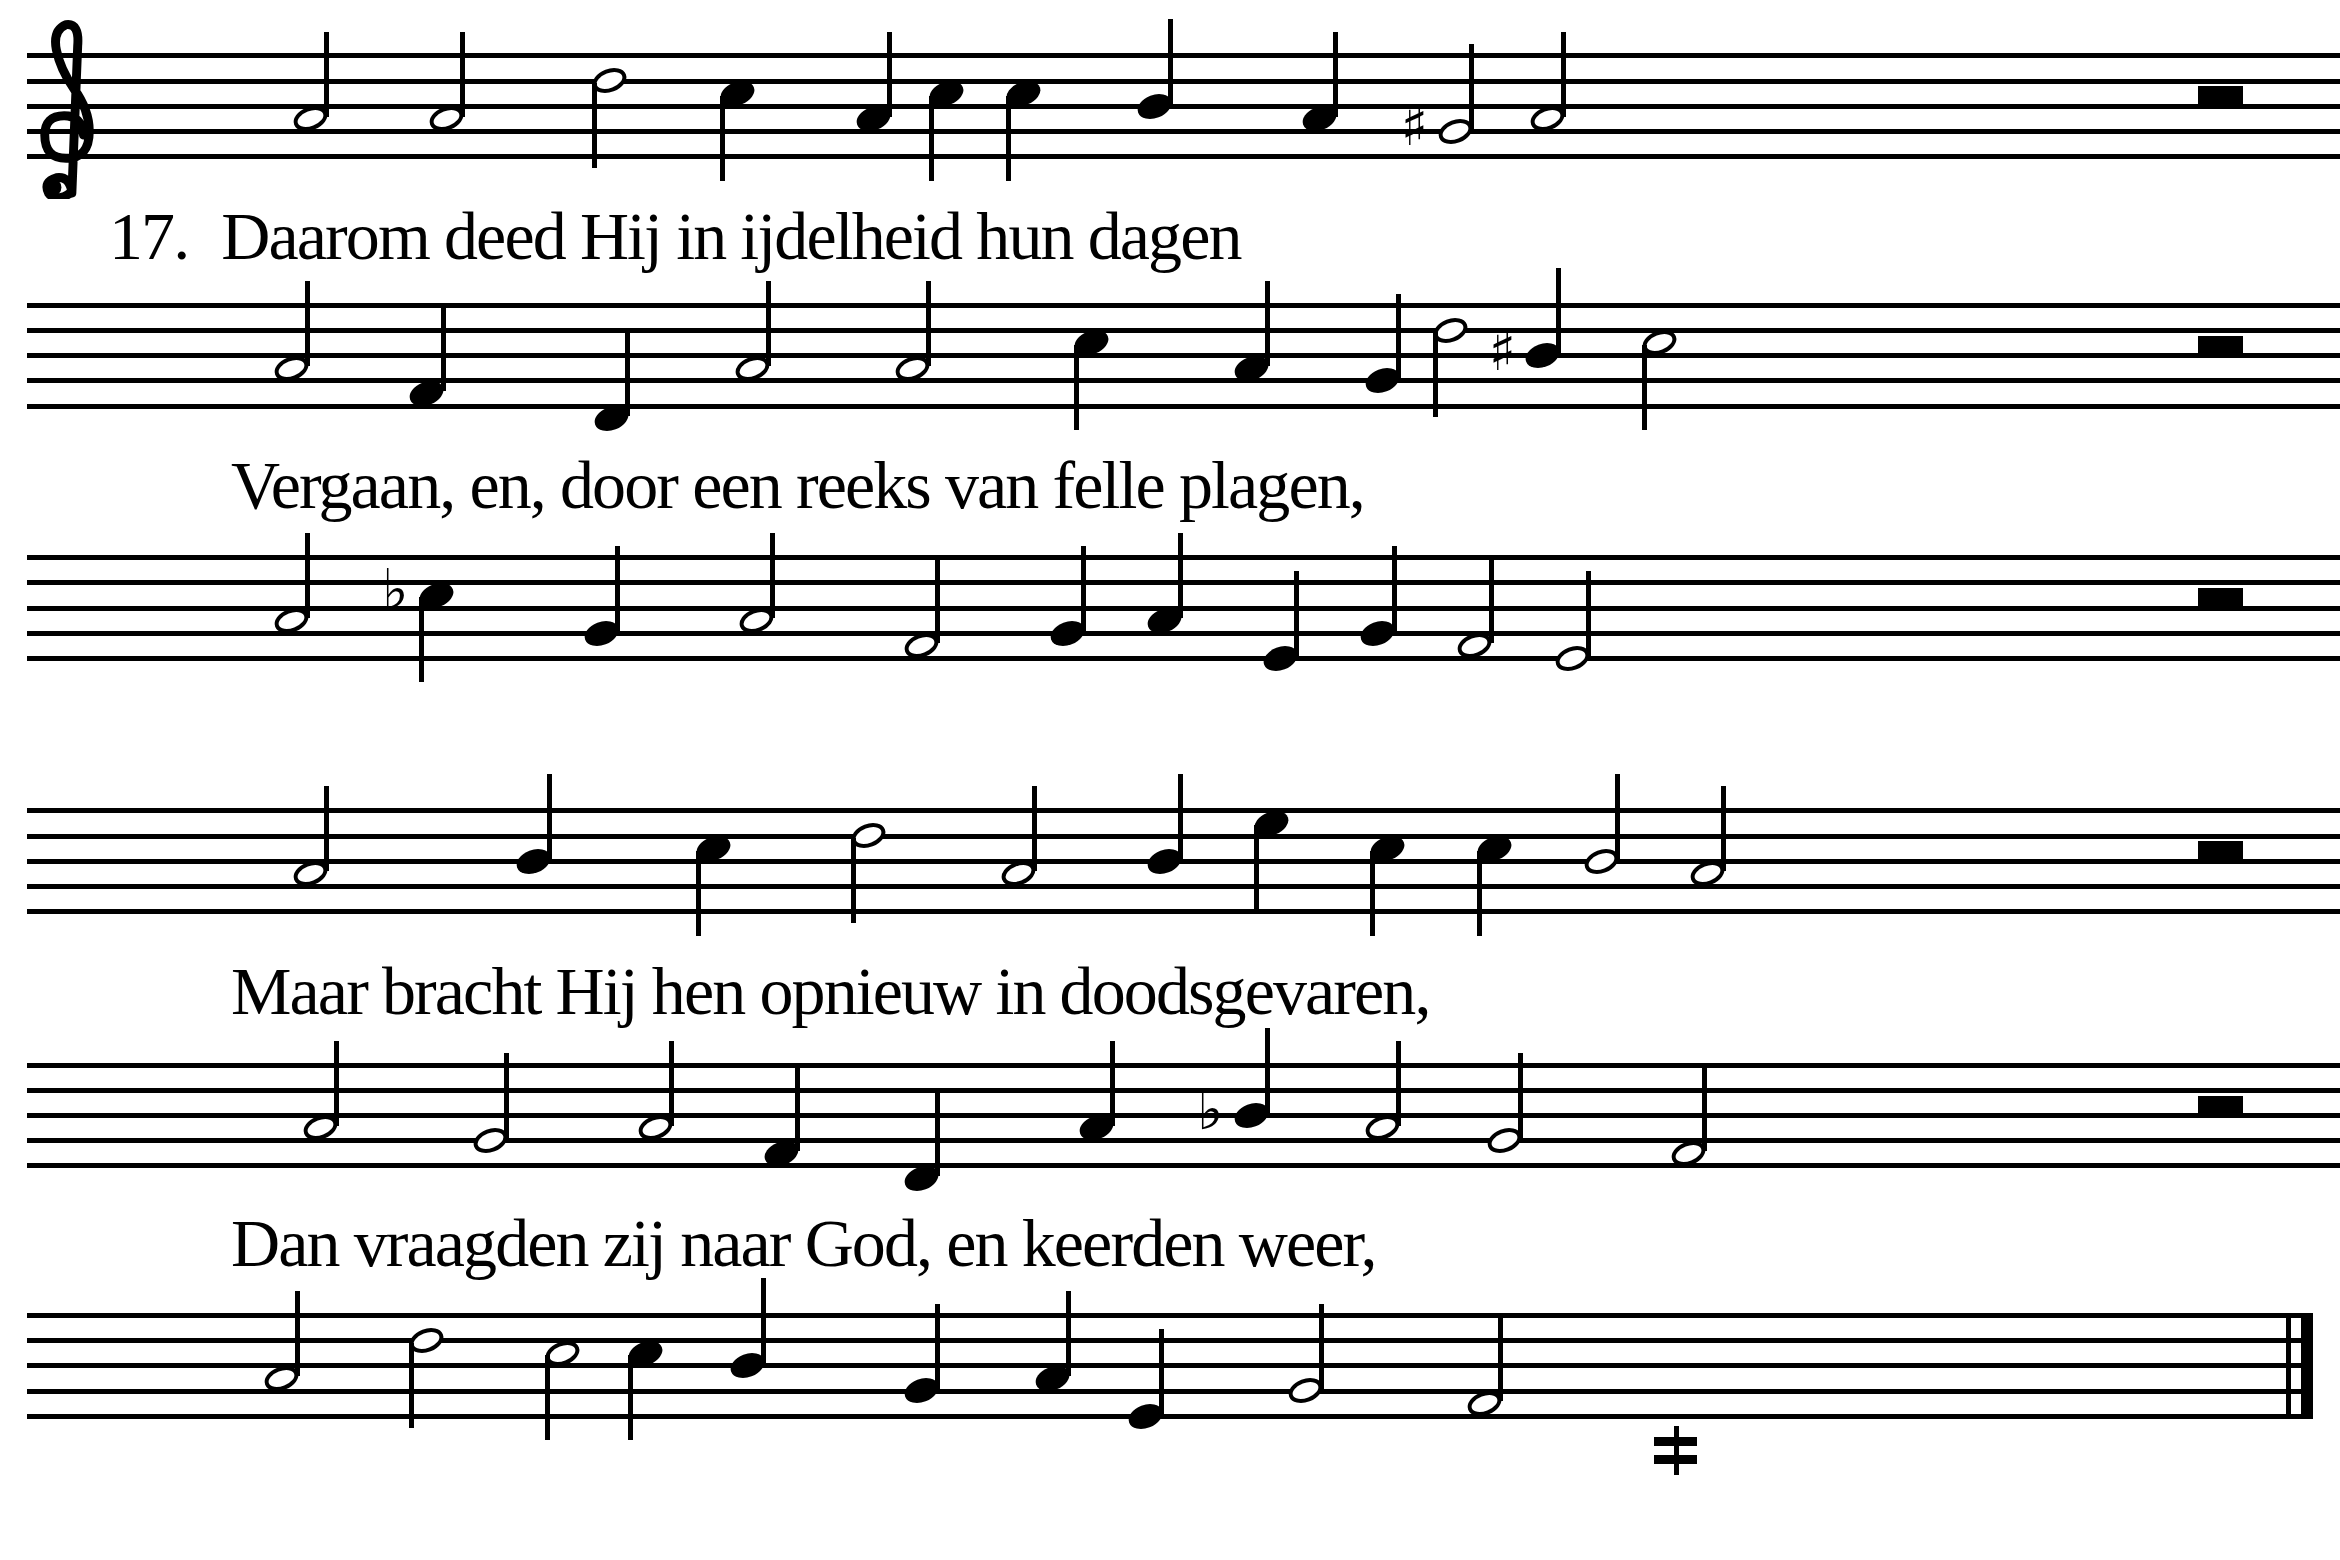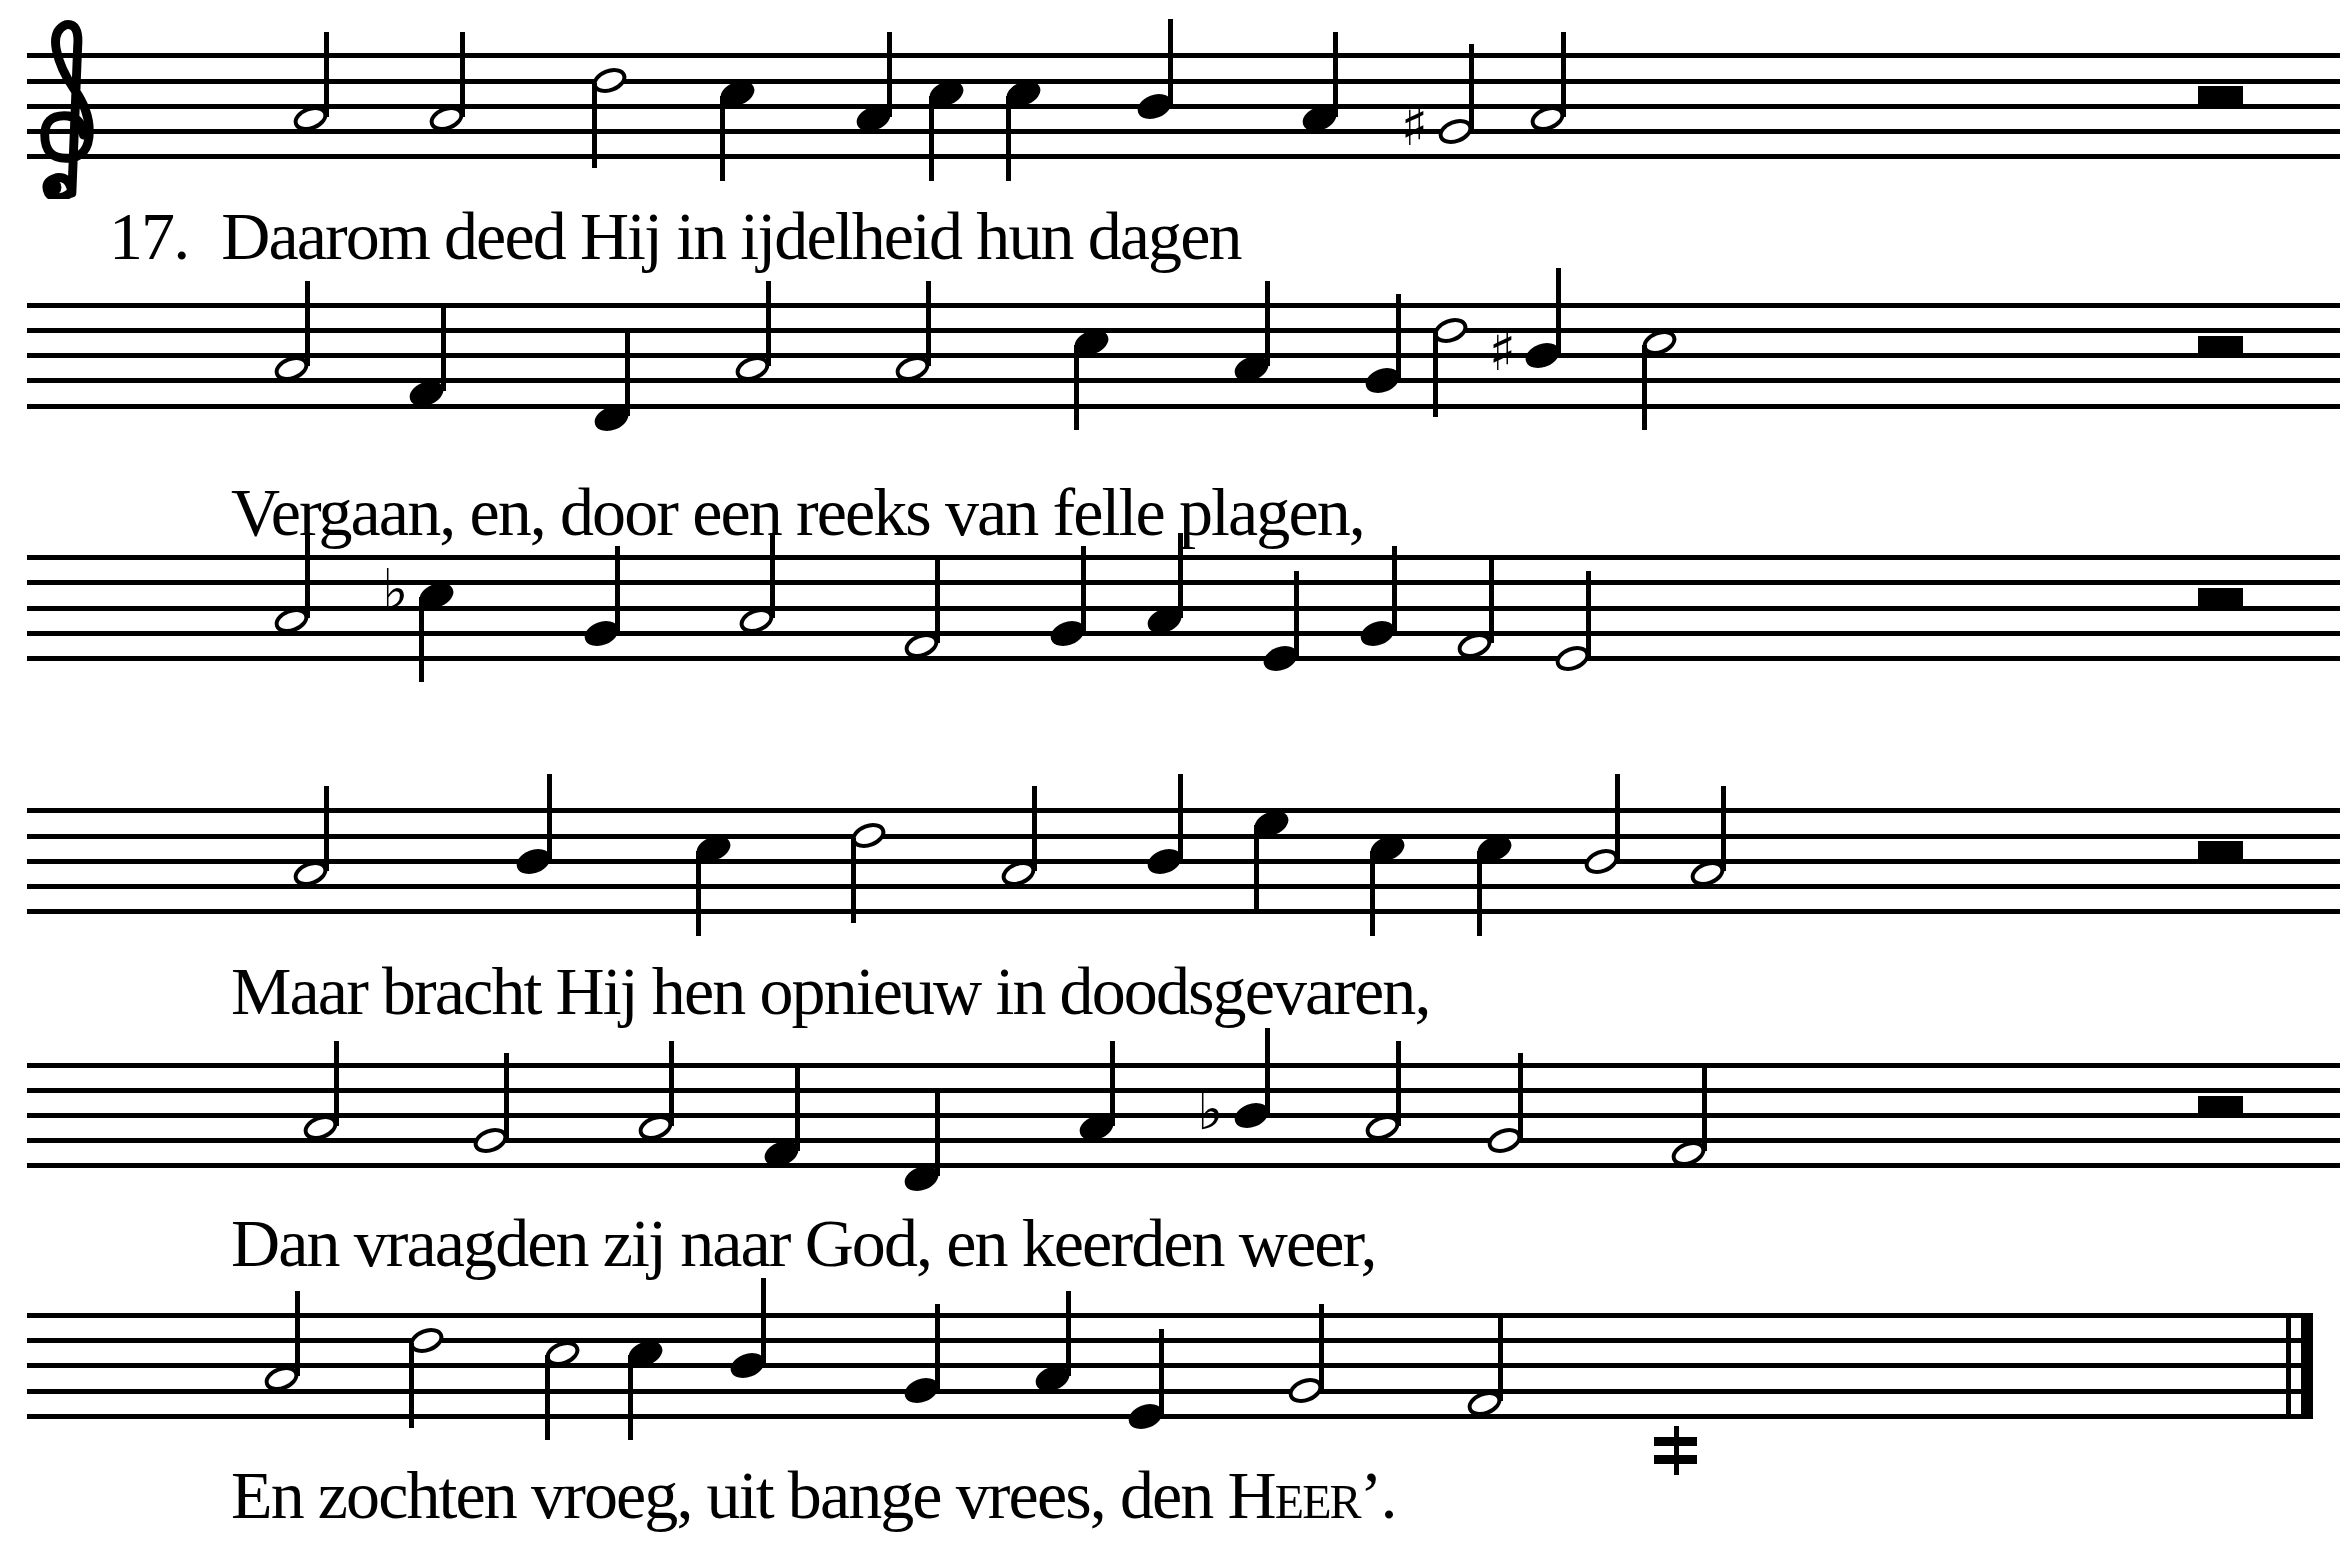--- a/index.html
+++ b/index.html
@@ -80,21 +80,21 @@
     <div class="head q" style="left: 1365px; top: 369px;"></div>
     <div class="stem" style="left: 1396px; top: 294px; height: 85px;"></div>
     <div class="head h" style="left: 1433px; top: 319px;"></div>
     <div class="stem" style="left: 1433px; top: 332px; height: 85px;"></div>
     <div class="head q" style="left: 1525px; top: 344px;"></div>
     <div class="stem" style="left: 1556px; top: 268px; height: 85px;"></div>
     <div class="acc" style="left: 1489px; top: 323px;">♯</div>
     <div class="head h" style="left: 1642px; top: 331px;"></div>
     <div class="stem" style="left: 1642px; top: 345px; height: 85px;"></div>
     <div class="half-rest" style="left: 2198px; top: 336px;"></div>
-    <div class="lyric" style="left: 231px; top: 448px; margin-top: 27px;"><span>Vergaan, en, door een reeks van felle plagen,</span></div>
+    <div class="lyric" style="left: 231px; top: 448px;"><span>Vergaan, en, door een reeks van felle plagen,</span></div>
     <div class="staff-line" style="left: 27px; top: 555px; width: 2313px; height: 4.9px;"></div>
     <div class="staff-line" style="left: 27px; top: 580px; width: 2313px; height: 4.9px;"></div>
     <div class="staff-line" style="left: 27px; top: 606px; width: 2313px; height: 4.9px;"></div>
     <div class="staff-line" style="left: 27px; top: 631px; width: 2313px; height: 4.9px;"></div>
     <div class="staff-line" style="left: 27px; top: 656px; width: 2313px; height: 4.9px;"></div>
     <div class="head h" style="left: 274px; top: 609px;"></div>
     <div class="stem" style="left: 305px; top: 533px; height: 85px;"></div>
     <div class="head q" style="left: 419px; top: 584px;"></div>
     <div class="stem" style="left: 419px; top: 597px; height: 85px;"></div>
     <div class="acc" style="left: 382px; top: 562px;">♭</div>
@@ -197,15 +197,14 @@
     <div class="stem" style="left: 1159px; top: 1329px; height: 85px;"></div>
     <div class="head h" style="left: 1288px; top: 1379px;"></div>
     <div class="stem" style="left: 1319px; top: 1304px; height: 85px;"></div>
     <div class="head h" style="left: 1467px; top: 1392px;"></div>
     <div class="stem" style="left: 1498px; top: 1316px; height: 85px;"></div>
     <div class="endmark-v" style="left: 1674px; top: 1426px; height: 49px;"></div>
     <div class="endmark-bar" style="left: 1654px; top: 1437px;"></div>
     <div class="endmark-bar" style="left: 1654px; top: 1455px;"></div>
     <div class="barline" style="left: 2286px; top: 1313px; width: 4.9px; height: 106px;"></div>
     <div class="barline" style="left: 2301px; top: 1313px; width: 11.6px; height: 106px;"></div>
-    <div class="lyric" style="left: 231px; top: 1458px;"><span>En zochten vroeg, uit bange vrees, den </span><span class="sc">Heer</span><span>’.</span></div>
   </div>
 
 
 </body></html>

